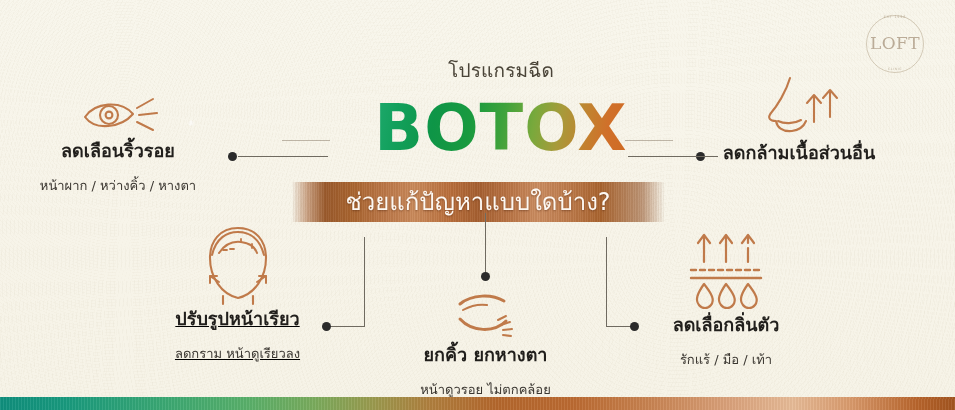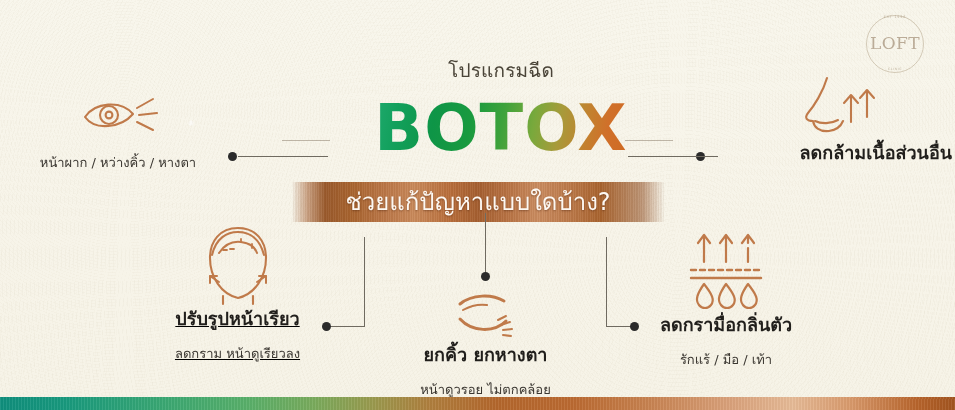--- a/index.html
+++ b/index.html
@@ -159,24 +159,25 @@
     <div class="ico">
       <svg width="90" height="52" viewBox="0 0 90 52">
         <path class="cu" stroke-width="2.1" d="M12 29 C22 14, 48 12, 60 26 C48 40, 22 43, 12 29 Z"></path>
         <circle class="cu" stroke-width="2.1" cx="36" cy="27" r="9"></circle>
         <circle class="cu" stroke-width="2.1" cx="36" cy="27" r="3.4"></circle>
         <path class="cu" stroke-width="2" d="M64 20 L80 11"></path>
         <path class="cu" stroke-width="2" d="M66 27 L84 25"></path>
         <path class="cu" stroke-width="2" d="M64 34 L80 42"></path>
       </svg>
     </div>
+    <div class="ttl">ลดเลือนริ้วรอย</div>
     <div class="sub">หน้าผาก / หว่างคิ้ว / หางตา</div>
   </div>
 
-  <div class="item" style="left:720px; top:72px; width:232px;text-align:right;">
+  <div class="item" style="left:683px; top:72px; width:232px;">
     <div class="ico">
       <svg width="110" height="70" viewBox="0 0 110 70">
         <path class="cu" stroke-width="2.1" d="M46 6 C42 20, 33 34, 27 41 C23 46, 26 49, 32 49 C33 55, 38 60, 48 59 C55 58, 60 54, 62 49"></path>
         <path class="cu" stroke-width="2.1" d="M34 49 C40 52, 50 52, 57 48"></path>
         <path class="cu" stroke-width="2.1" d="M70 50 L70 24"></path>
         <path class="cu" stroke-width="2.1" d="M63 31 L70 23 L77 31"></path>
         <path class="cu" stroke-width="2.1" d="M86 45 L86 19"></path>
         <path class="cu" stroke-width="2.1" d="M79 26 L86 18 L93 26"></path>
       </svg>
     </div>
@@ -228,21 +229,21 @@
         <path class="cu" stroke-width="2.2" d="M37 15 L43 7 L49 15"></path>
         <path class="cu" stroke-width="2.2" d="M65 34 L65 20 M65 15 L65 8"></path>
         <path class="cu" stroke-width="2.2" d="M59 15 L65 7 L71 15"></path>
         <path class="cu" stroke-width="2.4" stroke-dasharray="5 4" d="M8 42 L78 42"></path>
         <path class="cu" stroke-width="2.4" d="M8 50 L78 50"></path>
         <path class="cu" stroke-width="2.2" d="M21 56 C14 66, 12 72, 16 77 C19 81, 25 81, 28 77 C32 72, 29 66, 21 56 Z"></path>
         <path class="cu" stroke-width="2.2" d="M43 56 C36 66, 34 72, 38 77 C41 81, 47 81, 50 77 C54 72, 51 66, 43 56 Z"></path>
         <path class="cu" stroke-width="2.2" d="M65 56 C58 66, 56 72, 60 77 C63 81, 69 81, 72 77 C76 72, 73 66, 65 56 Z"></path>
       </svg>
     </div>
-    <div class="ttl">ลดกรามื่อกลิ่นตัว</div>
+    <div class="ttl">ลดเลื่อกลิ่นตัว</div>
     <div class="sub">รักแร้ / มือ / เท้า</div>
   </div>
 
   <div id="bottom-strip">
     <div class="sheen"></div>
   </div>
 
 </div>
 
 </body></html>

